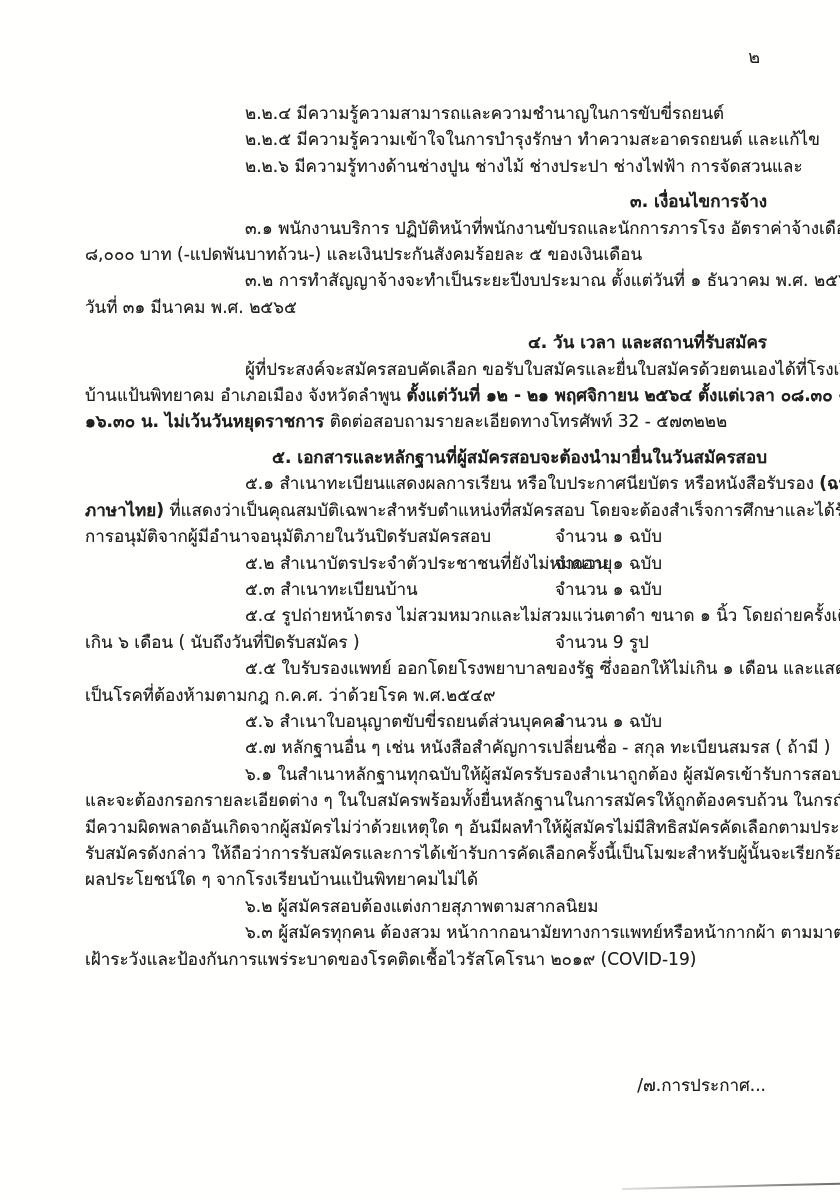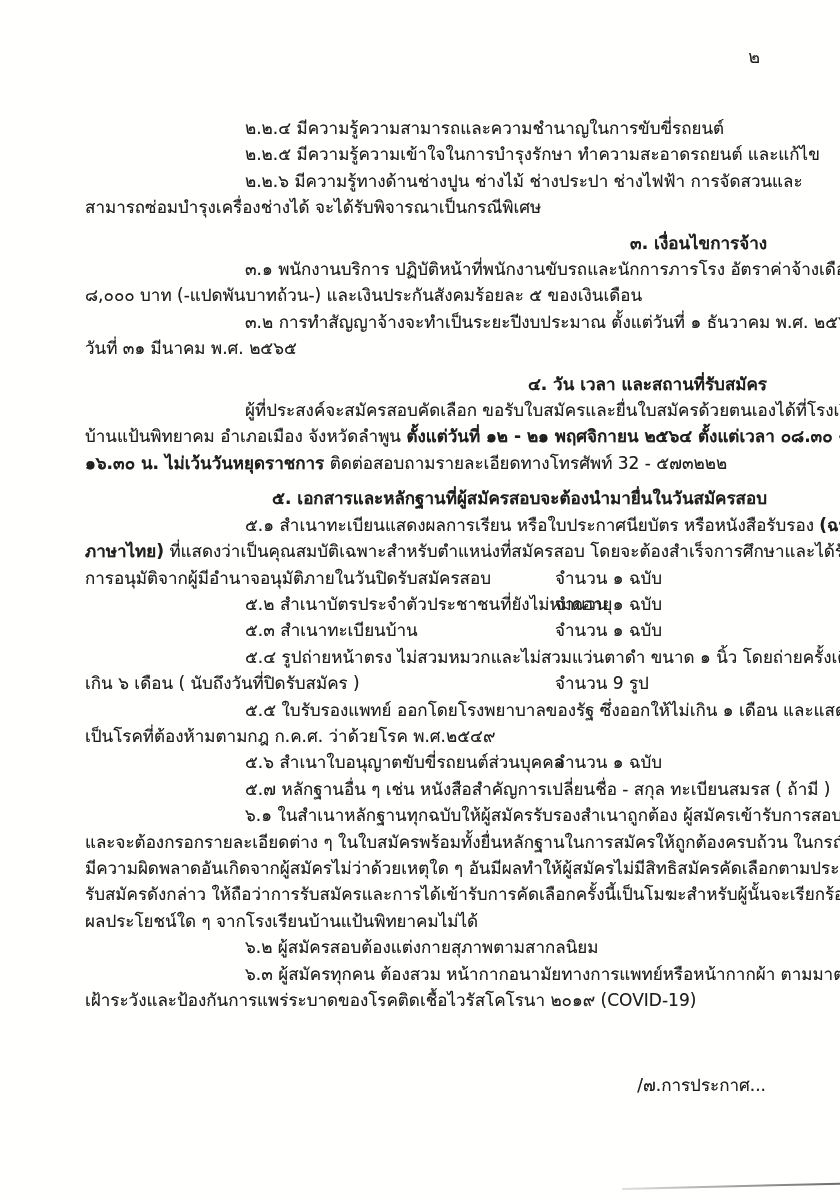--- a/index.html
+++ b/index.html
@@ -11,21 +11,21 @@
     background:#fffffe;
     overflow:hidden;
     font-family:"DejaVu Sans", sans-serif;
     color:#1f1f1f;
   }
   .page-number {
     position:absolute; top:44px; right:80px;
     font-size:18px; line-height:26px;
   }
   .doc-body {
-    position:absolute; left:85px; top:115px; width:682px;
+    position:absolute; left:85px; top:100px; width:682px;
   }
   .line {
     position:relative;
     font-size:17px; line-height:26.4px;
     white-space:nowrap;
     text-shadow:0 0 .4px rgba(20,20,20,.45);
   }
   .ind-m { padding-left:0; }
   .ind-h { padding-left:90px; }
   .ind-i { padding-left:160px; }
@@ -49,21 +49,20 @@
 </style>
 </head>
 <body>
 
 <div class="page">
   <div class="page-number">๒</div>
   <div class="doc-body">
       <div class="line ind-i"><span>๒.๒.๔ มีความรู้ความสามารถและความชำนาญในการขับขี่รถยนต์</span></div>
       <div class="line ind-i"><span>๒.๒.๕ มีความรู้ความเข้าใจในการบำรุงรักษา ทำความสะอาดรถยนต์ และแก้ไข</span></div>
       <div class="line ind-i"><span>๒.๒.๖ มีความรู้ทางด้านช่างปูน ช่างไม้ ช่างประปา ช่างไฟฟ้า การจัดสวนและ</span></div>
-      <div class="line ind-m"><span>สามารถซ่อมบำรุงเครื่องช่างได้ จะได้รับพิจารณาเป็นกรณีพิเศษ</span></div>
       <div class="line ind-h gap"><span class="b">๓. เงื่อนไขการจ้าง</span></div>
       <div class="line ind-i"><span>๓.๑  พนักงานบริการ ปฏิบัติหน้าที่พนักงานขับรถและนักการภารโรง อัตราค่าจ้างเดือนละ</span></div>
       <div class="line ind-m"><span>๘,๐๐๐ บาท (-แปดพันบาทถ้วน-) และเงินประกันสังคมร้อยละ ๕ ของเงินเดือน</span></div>
       <div class="line ind-i"><span>๓.๒  การทำสัญญาจ้างจะทำเป็นระยะปีงบประมาณ ตั้งแต่วันที่ ๑ ธันวาคม พ.ศ. ๒๕๖๔ ถึง</span></div>
       <div class="line ind-m"><span>วันที่ ๓๑ มีนาคม พ.ศ. ๒๕๖๕</span></div>
       <div class="line ind-h gap"><span class="b">๔. วัน เวลา และสถานที่รับสมัคร</span></div>
       <div class="line ind-i"><span>ผู้ที่ประสงค์จะสมัครสอบคัดเลือก ขอรับใบสมัครและยื่นใบสมัครด้วยตนเองได้ที่โรงเรียน</span></div>
       <div class="line ind-m"><span>บ้านแป้นพิทยาคม อำเภอเมือง จังหวัดลำพูน </span><span class="b">ตั้งแต่วันที่ ๑๒ - ๒๑ พฤศจิกายน ๒๕๖๔ ตั้งแต่เวลา ๐๘.๓๐ -</span></div>
       <div class="line ind-m"><span class="b">๑๖.๓๐ น. ไม่เว้นวันหยุดราชการ</span><span>  ติดต่อสอบถามรายละเอียดทางโทรศัพท์ 32 - ๕๗๓๒๒๒</span></div>
       <div class="line ind-h gap"><span class="b">๕.  เอกสารและหลักฐานที่ผู้สมัครสอบจะต้องนำมายื่นในวันสมัครสอบ</span></div>

